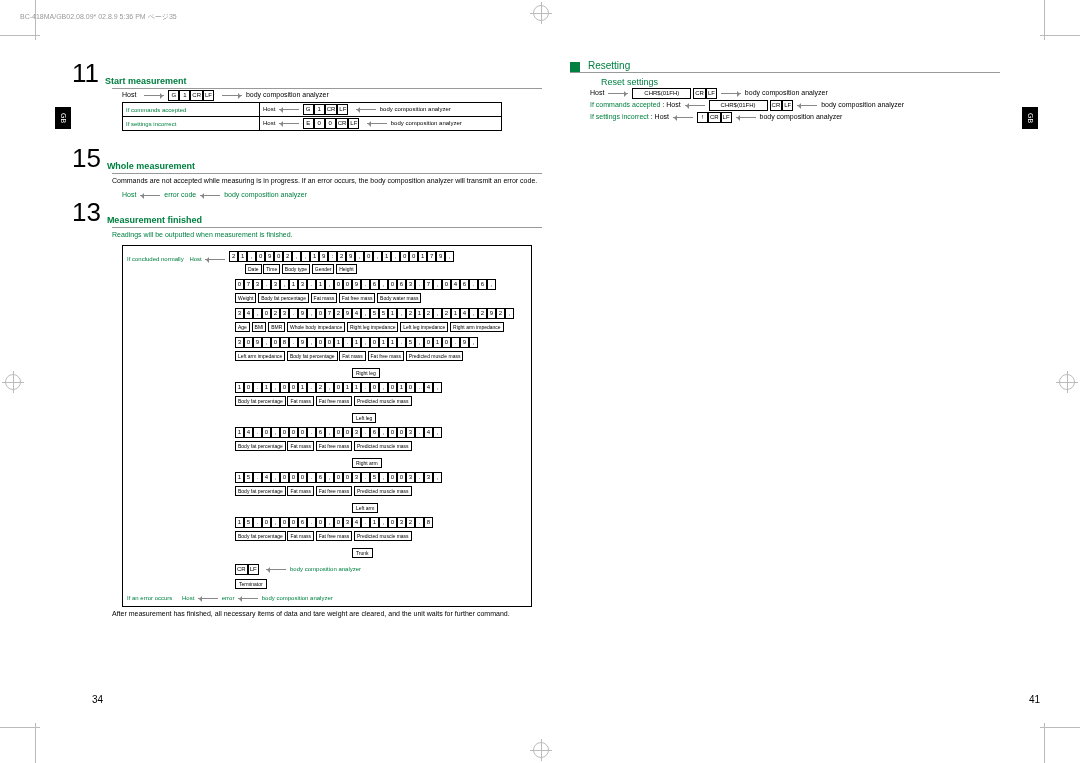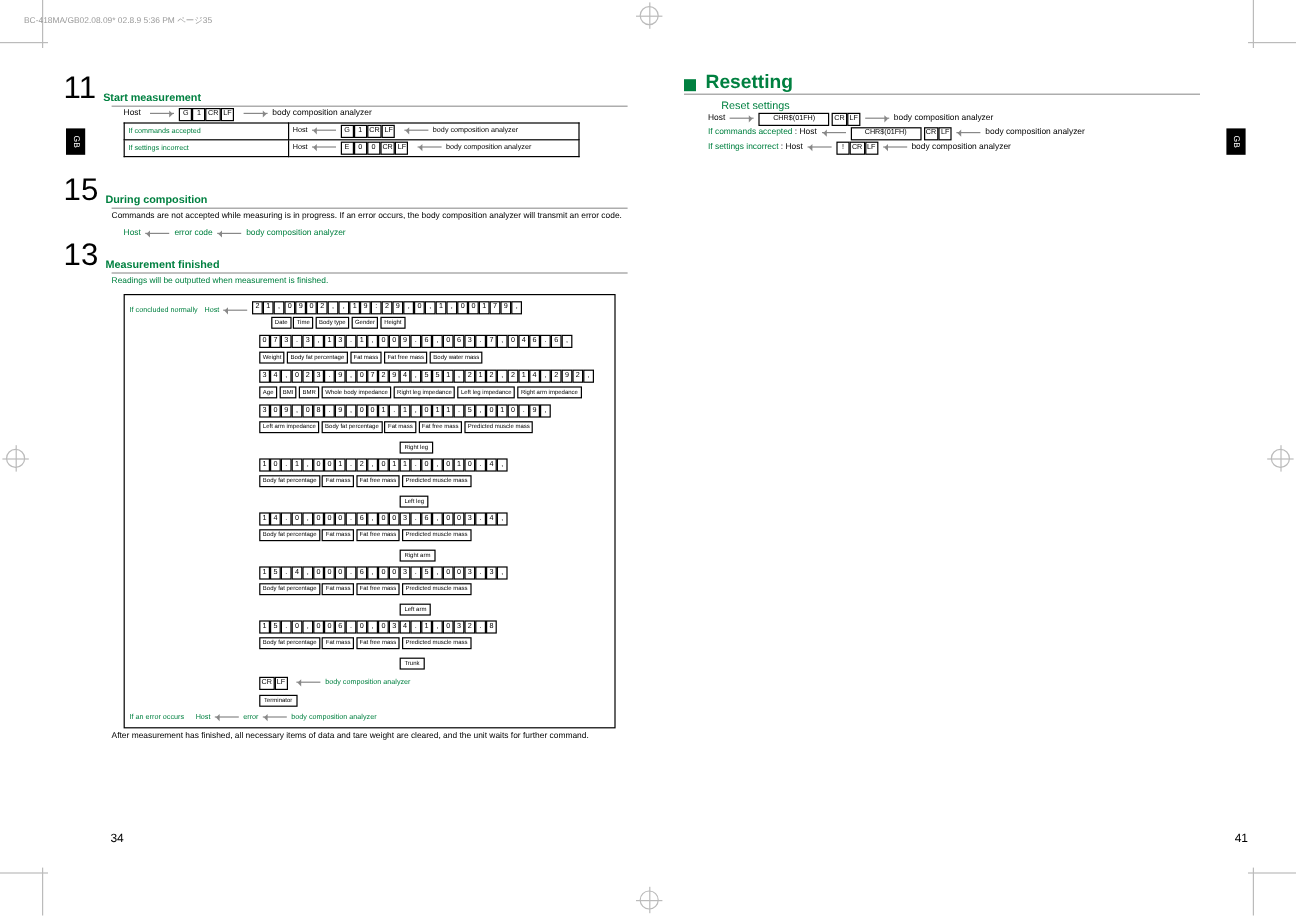--- a/index.html
+++ b/index.html
@@ -19,26 +19,26 @@
   .header-line { position:absolute; top:12px; left:20px; font-size:7px; color:#999; }
   .registration { position:absolute; width:14px; height:14px; border:1px solid #bbb; border-radius:50%; }
   .registration::before, .registration::after { content:""; position:absolute; background:#bbb; }
   .registration::before { left:-4px; top:7px; width:22px; height:1px; }
   .registration::after { top:-4px; left:7px; height:22px; width:1px; }
   .side-tab {
     position: absolute; top:107px; width:16px; height:22px; background:#000;
     color:#fff; font-size:7px; display:flex; align-items:center; justify-content:center;
     writing-mode: vertical-rl;
   }
-  .page-left { position:absolute; left:53px; top:60px; width:480px; }
+  .page-left { position:absolute; left:72px; top:60px; width:480px; }
   .page-right { position:absolute; left:570px; top:60px; width:480px; }
   .big-num { font-size:26px; font-weight:400; color:#000; display:inline-block; vertical-align:bottom; line-height:1; }
   .sec-title { color:#008040; font-size:9px; font-weight:bold; display:inline-block; margin-left:4px; vertical-align:bottom; }
   .sec-rule { border-top:1px solid #999; margin-top:2px; width:430px; }
-  .resetting-title { color:#008040; font-size:16px; font-weight:bold; }
+  .resetting-title { color:#008040; font-size:10px; font-weight:normal; }
   .resetting-block::before { content:""; display:inline-block; width:10px; height:10px; background:#008040; margin-right:6px; vertical-align:middle; }
   .gr { color:#008040; }
   .row { margin:1px 0; }
   .indent2 { margin-left:50px; }
   .host { margin-right:4px; }
   .chbox {
     display:inline-block; border:0.5px solid #000; padding:0 1px; margin:0 0px;
     min-width:7px; height:9px; line-height:9px; text-align:center; font-size:6px;
     font-family: Arial;
   }
@@ -130,21 +130,21 @@
           <span class="arrow left"></span>
           <span>body composition analyzer</span>
         </td>
       </tr>
     </tbody>
       </table>
   </div>
 
   <div style="margin-top:14px;">
     <span class="big-num">15</span>
-    <span class="sec-title">During composition</span>
+    <span class="sec-title">Whole measurement</span>
     <div class="sec-rule" style="margin-left:40px;"></div>
     <div class="bodytext">Commands are not accepted while measuring is in progress. If an error occurs, the body composition analyzer will transmit an error code.</div>
     <div class="indent2 row">
       <span class="gr">Host</span>
       <span class="arrow left"></span>
       <span class="gr">error code</span>
       <span class="arrow left"></span>
       <span class="gr">body composition analyzer</span>
     </div>
   </div>

